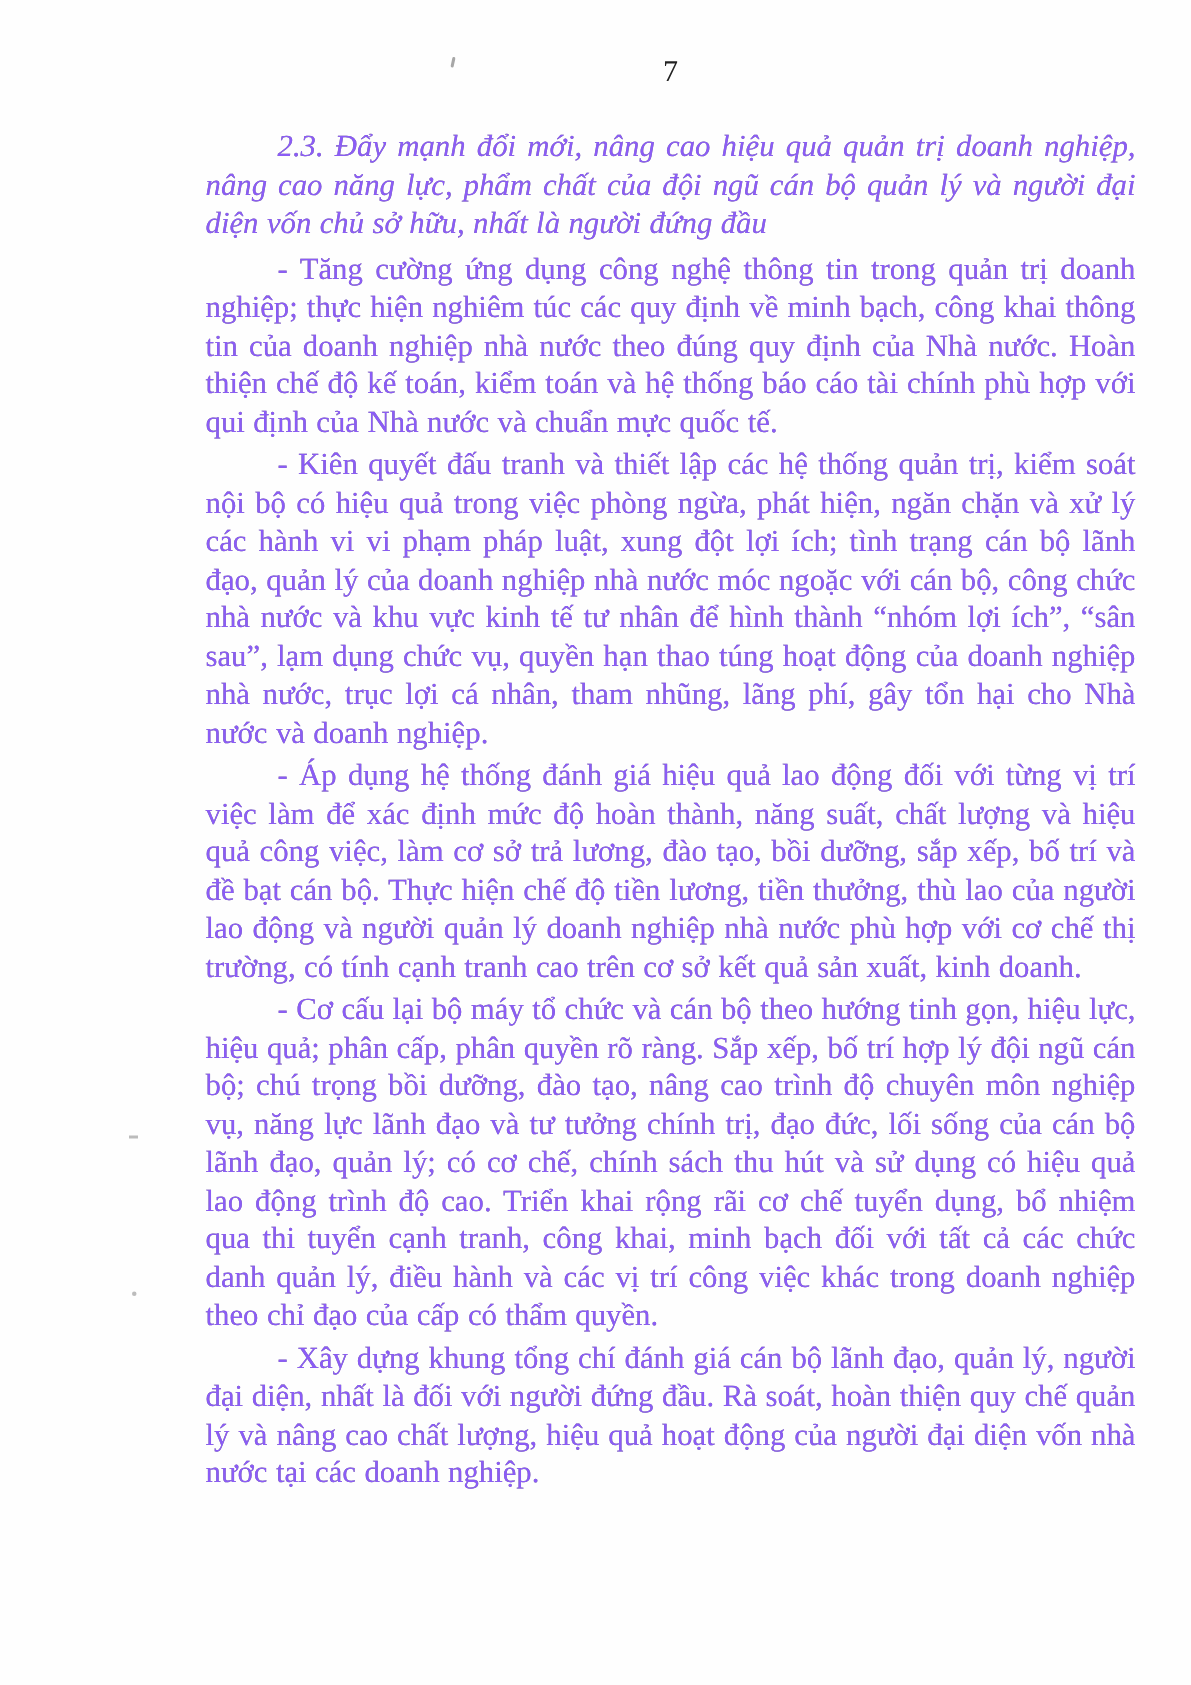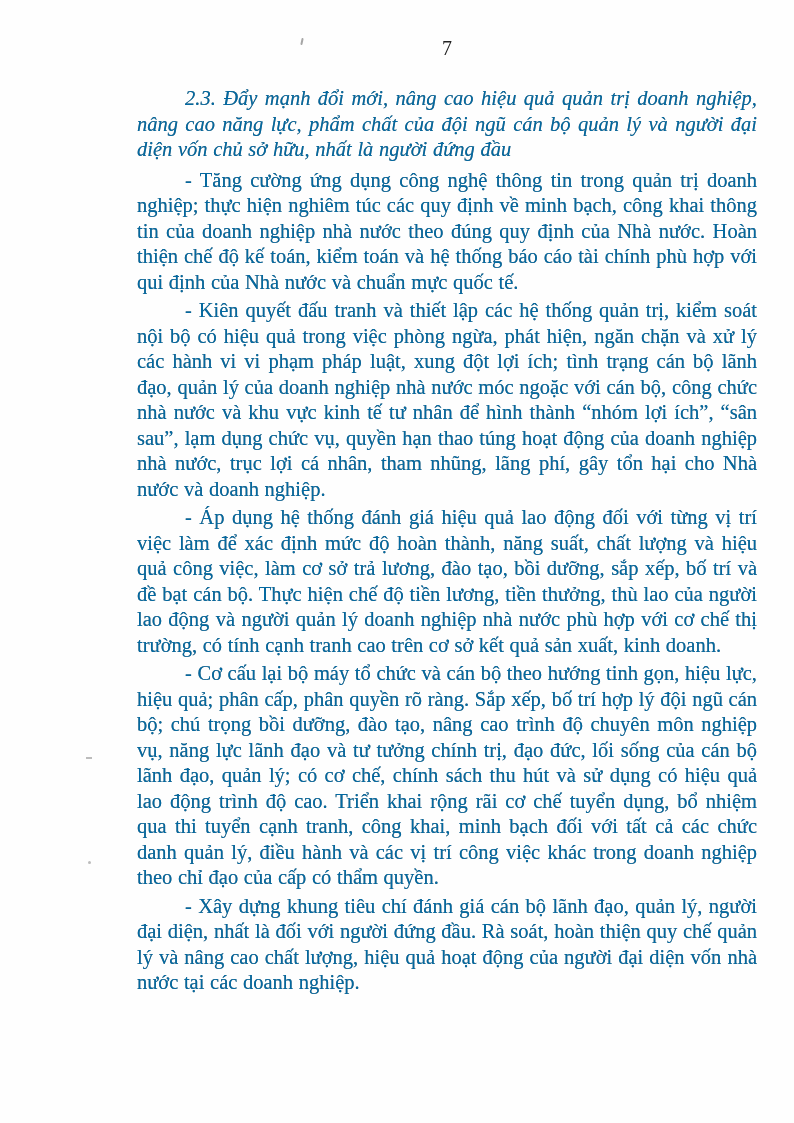--- a/index.html
+++ b/index.html
@@ -35,21 +35,21 @@
     top: 86px;
     left: 137px;
     width: 620px;
   }
   .content p {
     margin: 0 0 3px 0;
     font-size: 20.5px;
     line-height: 25.5px;
     text-align: justify;
     text-indent: 48px;
-    color: #0369a1;
+    color: #8b5cf6;
     text-shadow: 0 0 0.4px rgba(20,20,20,0.55);
     word-spacing: 0.5px;
   }
   .section-heading {
     font-style: italic;
     margin-bottom: 5px !important;
   }
   
   .speck {
     position: absolute;
@@ -96,16 +96,16 @@
 
 
     <p>- Tăng cường ứng dụng công nghệ thông tin trong quản trị doanh nghiệp; thực hiện nghiêm túc các quy định về minh bạch, công khai thông tin của doanh nghiệp nhà nước theo đúng quy định của Nhà nước. Hoàn thiện chế độ kế toán, kiểm toán và hệ thống báo cáo tài chính phù hợp với qui định của Nhà nước và chuẩn mực quốc tế.</p>
 
     <p>- Kiên quyết đấu tranh và thiết lập các hệ thống quản trị, kiểm soát nội bộ có hiệu quả trong việc phòng ngừa, phát hiện, ngăn chặn và xử lý các hành vi vi phạm pháp luật, xung đột lợi ích; tình trạng cán bộ lãnh đạo, quản lý của doanh nghiệp nhà nước móc ngoặc với cán bộ, công chức nhà nước và khu vực kinh tế tư nhân để hình thành “nhóm lợi ích”, “sân sau”, lạm dụng chức vụ, quyền hạn thao túng hoạt động của doanh nghiệp nhà nước, trục lợi cá nhân, tham nhũng, lãng phí, gây tổn hại cho Nhà nước và doanh nghiệp.</p>
 
     <p>- Áp dụng hệ thống đánh giá hiệu quả lao động đối với từng vị trí việc làm để xác định mức độ hoàn thành, năng suất, chất lượng và hiệu quả công việc, làm cơ sở trả lương, đào tạo, bồi dưỡng, sắp xếp, bố trí và đề bạt cán bộ. Thực hiện chế độ tiền lương, tiền thưởng, thù lao của người lao động và người quản lý doanh nghiệp nhà nước phù hợp với cơ chế thị trường, có tính cạnh tranh cao trên cơ sở kết quả sản xuất, kinh doanh.</p>
 
     <p>- Cơ cấu lại bộ máy tổ chức và cán bộ theo hướng tinh gọn, hiệu lực, hiệu quả; phân cấp, phân quyền rõ ràng. Sắp xếp, bố trí hợp lý đội ngũ cán bộ; chú trọng bồi dưỡng, đào tạo, nâng cao trình độ chuyên môn nghiệp vụ, năng lực lãnh đạo và tư tưởng chính trị, đạo đức, lối sống của cán bộ lãnh đạo, quản lý; có cơ chế, chính sách thu hút và sử dụng có hiệu quả lao động trình độ cao. Triển khai rộng rãi cơ chế tuyển dụng, bổ nhiệm qua thi tuyển cạnh tranh, công khai, minh bạch đối với tất cả các chức danh quản lý, điều hành và các vị trí công việc khác trong doanh nghiệp theo chỉ đạo của cấp có thẩm quyền.</p>
 
-    <p>- Xây dựng khung tiêu chí đánh giá cán bộ lãnh đạo, quản lý, người đại diện, nhất là đối với người đứng đầu. Rà soát, hoàn thiện quy chế quản lý và nâng cao chất lượng, hiệu quả hoạt động của người đại diện vốn nhà nước tại các doanh nghiệp.</p>
+    <p>- Xây dựng khung tổng chí đánh giá cán bộ lãnh đạo, quản lý, người đại diện, nhất là đối với người đứng đầu. Rà soát, hoàn thiện quy chế quản lý và nâng cao chất lượng, hiệu quả hoạt động của người đại diện vốn nhà nước tại các doanh nghiệp.</p>
   </div>
 
 </div>
 
 </body></html>

